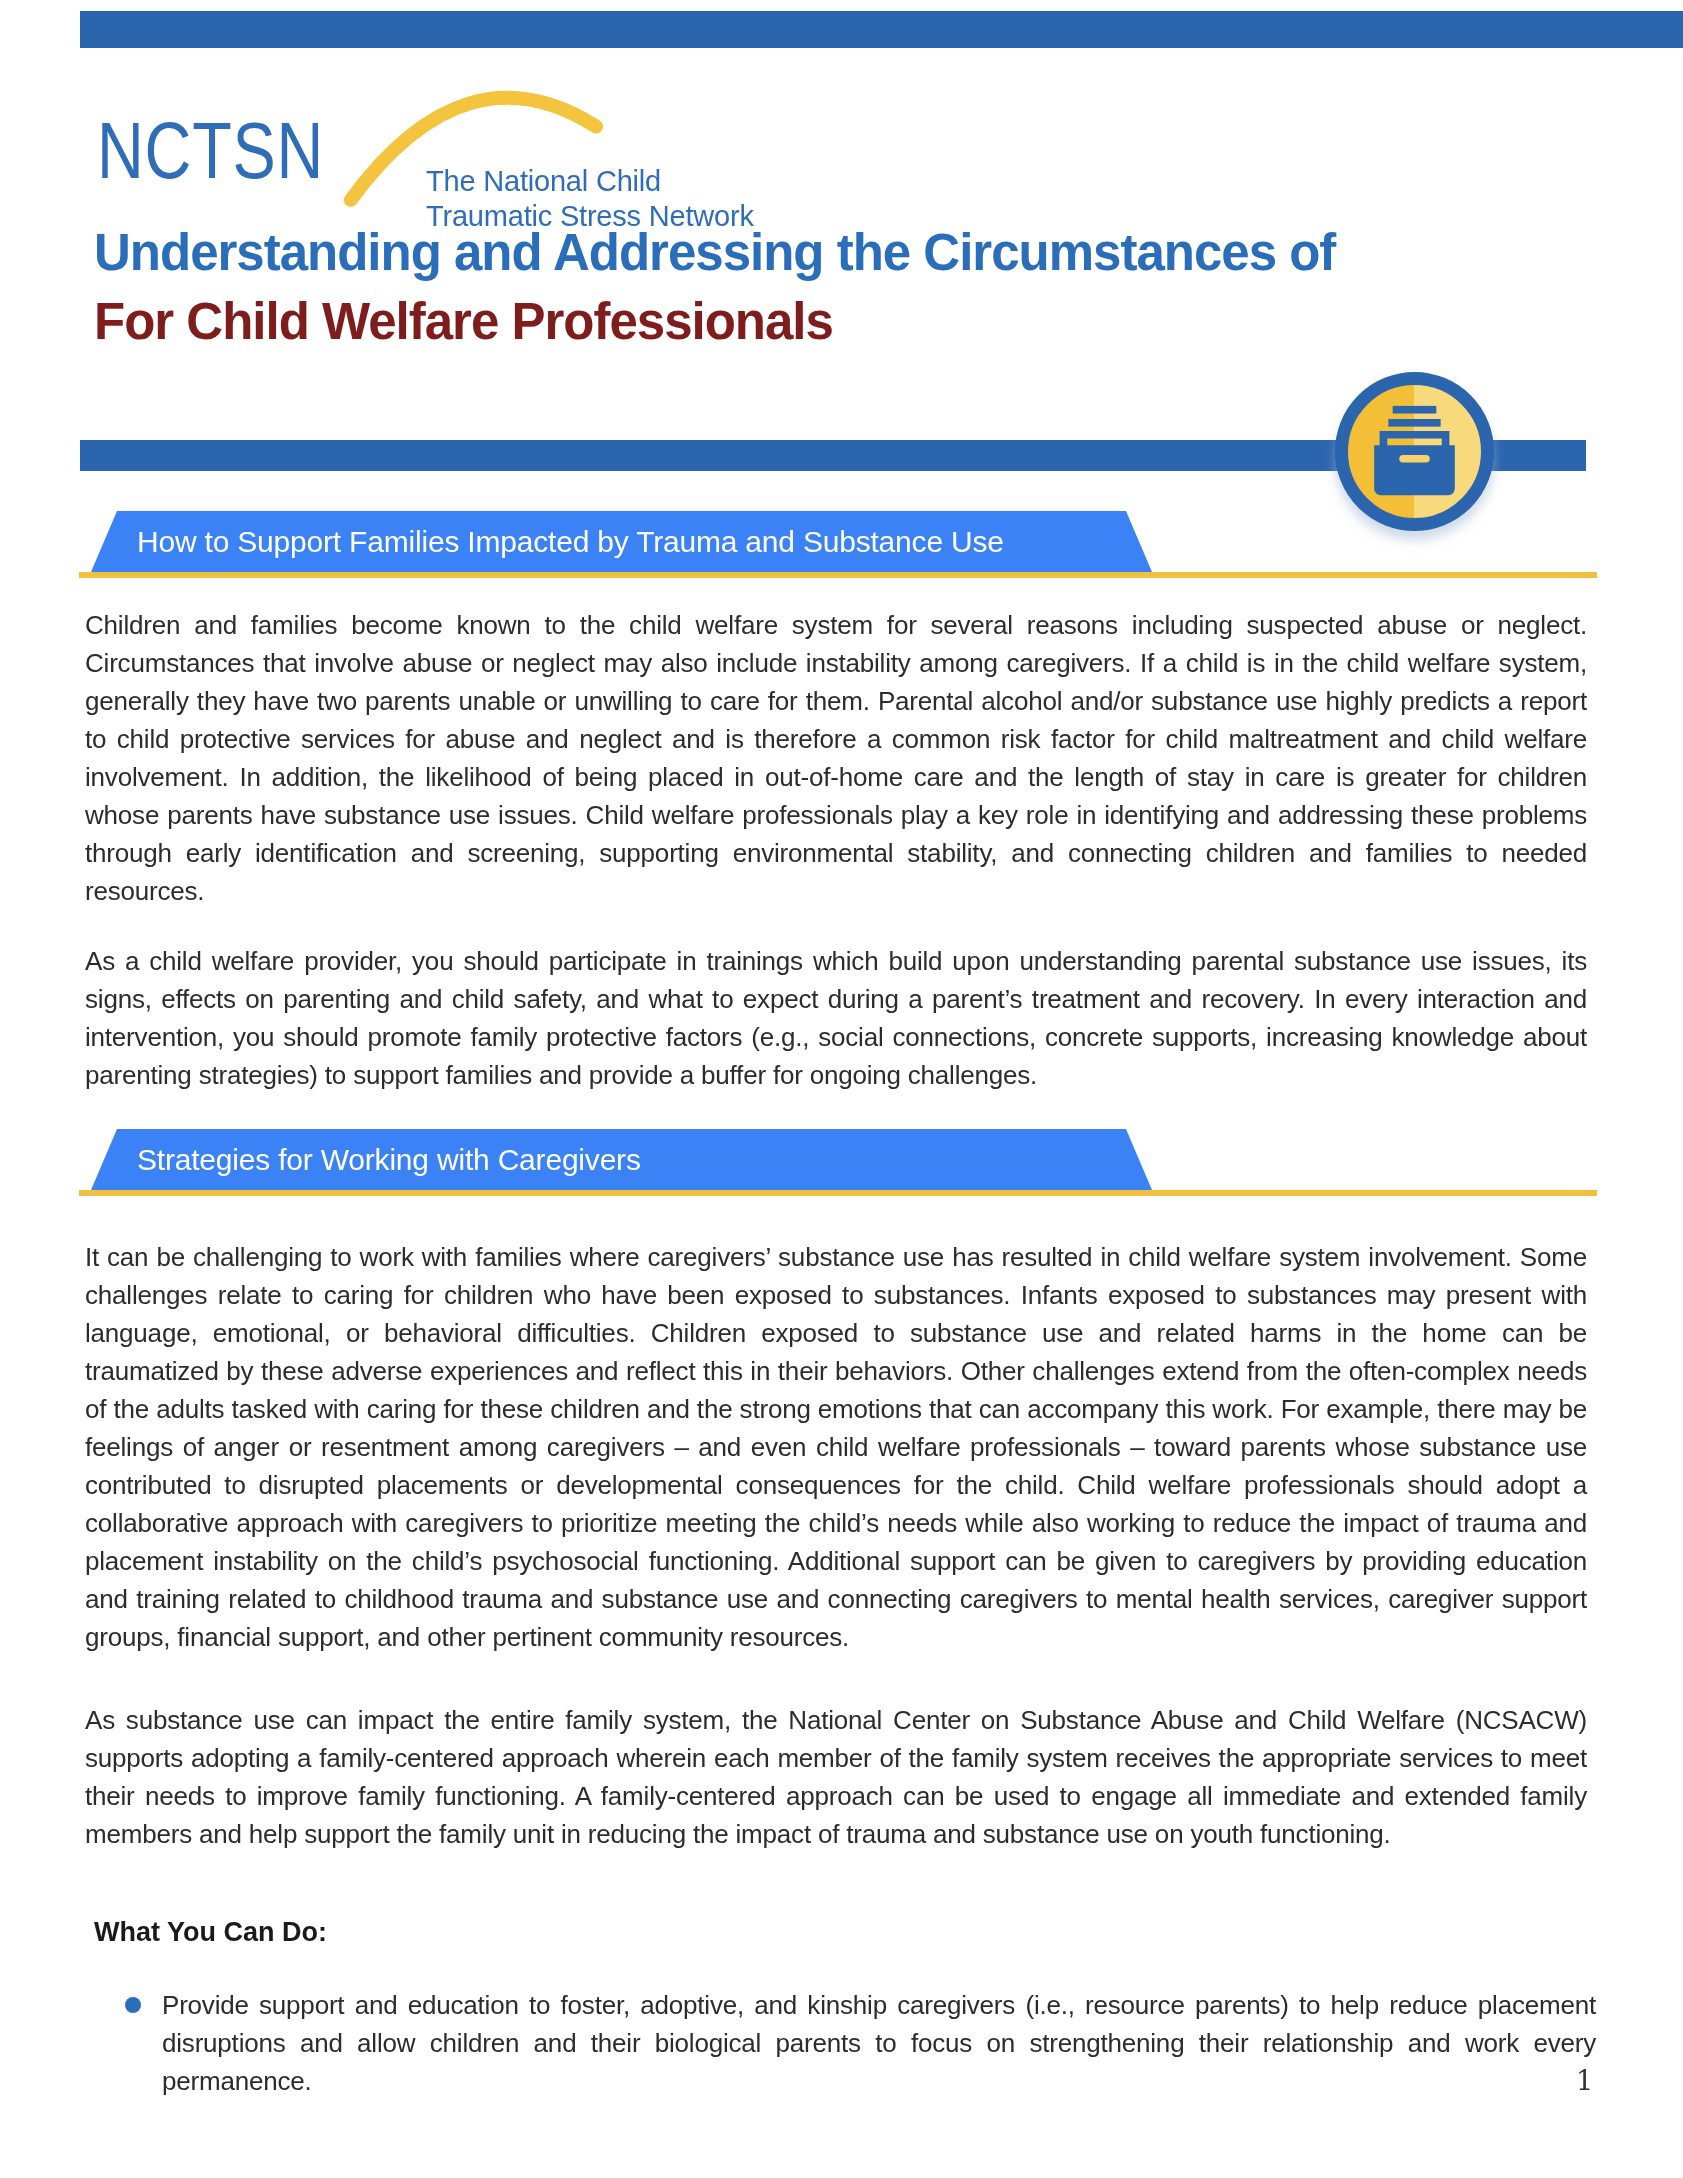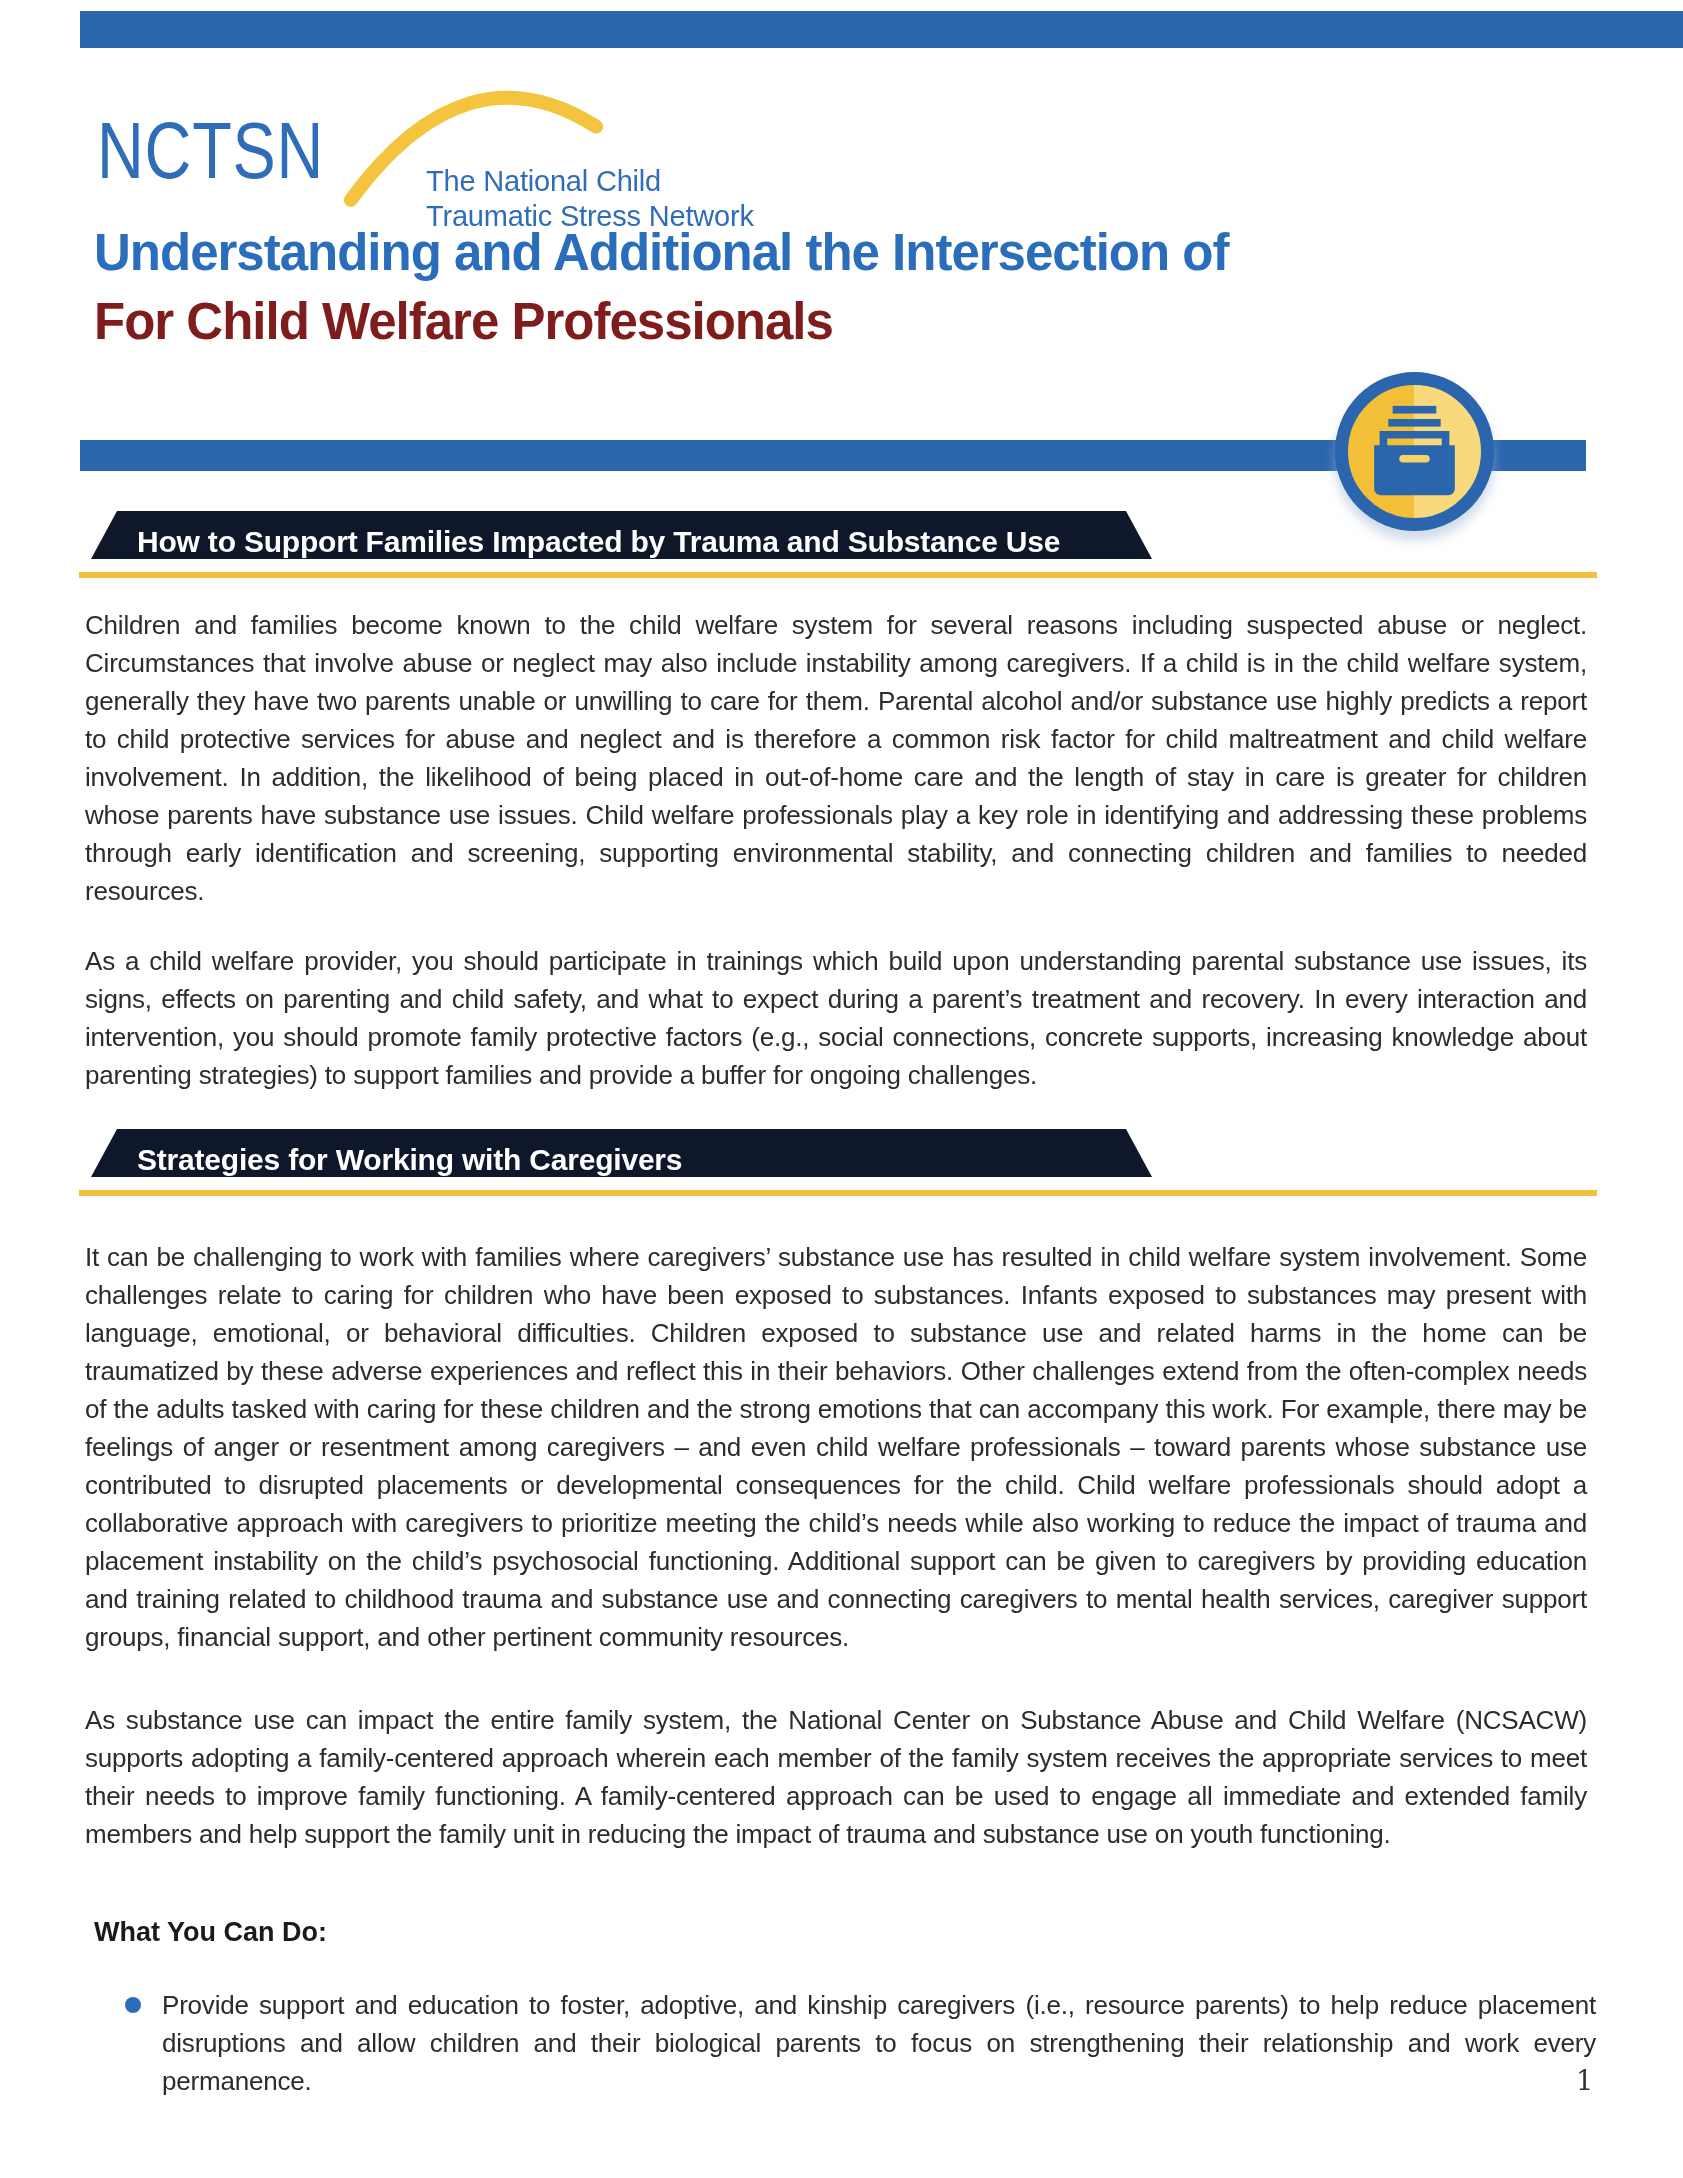--- a/index.html
+++ b/index.html
@@ -26,23 +26,23 @@
   
   .midband{position:absolute;left:80px;top:440px;width:1506px;height:31px;background:#2b65ae;}
   .icon-circle{
     position:absolute;left:1335px;top:372px;width:133px;height:133px;border-radius:50%;
     border:13px solid #2b65ae;background:linear-gradient(to right,#f2bf37 0 50%,#f8d97c 50% 100%);
     box-shadow:0 9px 12px rgba(165,185,215,.55);
   }
   .icon-circle svg{position:absolute;left:12px;top:10px;width:109px;height:109px;}
   
   .banner{
-    position:absolute;left:91px;width:1061px;height:48px;background:#0f172a;
+    position:absolute;left:91px;width:1061px;height:61px;background:#3b82f6;
     clip-path:polygon(26px 0,calc(100% - 26px) 0,100% 100%,0 100%);
-    color:#fff;font-weight:bold;font-size:30px;line-height:61px;padding-left:46px;box-sizing:border-box;
+    color:#fff;font-weight:normal;font-size:30px;line-height:61px;padding-left:46px;box-sizing:border-box;
     letter-spacing:-0.2px;
   }
   .rule{position:absolute;left:79px;width:1518px;height:6px;background:#f0c13f;}
   
   .para{
     position:absolute;left:85px;width:1502px;font-size:26px;line-height:38px;
     text-align:justify;color:#2c2c2c;letter-spacing:-0.2px;
   }
   .wycd{position:absolute;left:94px;top:1917px;font-size:27px;font-weight:bold;color:#1a1a1a;}
   .bullet-row{position:absolute;left:125px;top:1986px;width:1471px;}
@@ -68,21 +68,21 @@
   <svg class="logo-arc" viewBox="0 0 280 150" aria-hidden="true">
     <path d="M16 136 Q 132 -22 264 62" fill="none" stroke="#f5c43e" stroke-width="14" stroke-linecap="round"></path>
   </svg>
 
   <div class="logo-tagline">
     <div>The National Child</div>
     <div>Traumatic Stress Network</div>
   </div>
 
   <div class="title">
-    <div class="blue">Understanding and Additional the Intersection of</div>
+    <div class="blue">Understanding and Addressing the Circumstances of</div>
     <div class="black">For Child Welfare Professionals</div>
   </div>
 
   <div class="midband"></div>
 
   <div class="icon-circle">
     <svg viewBox="0 0 100 100" aria-hidden="true">
       <g fill="#2b65ae">
         <rect x="30" y="10" width="40" height="7"></rect>
         <rect x="26" y="22" width="48" height="7"></rect>

